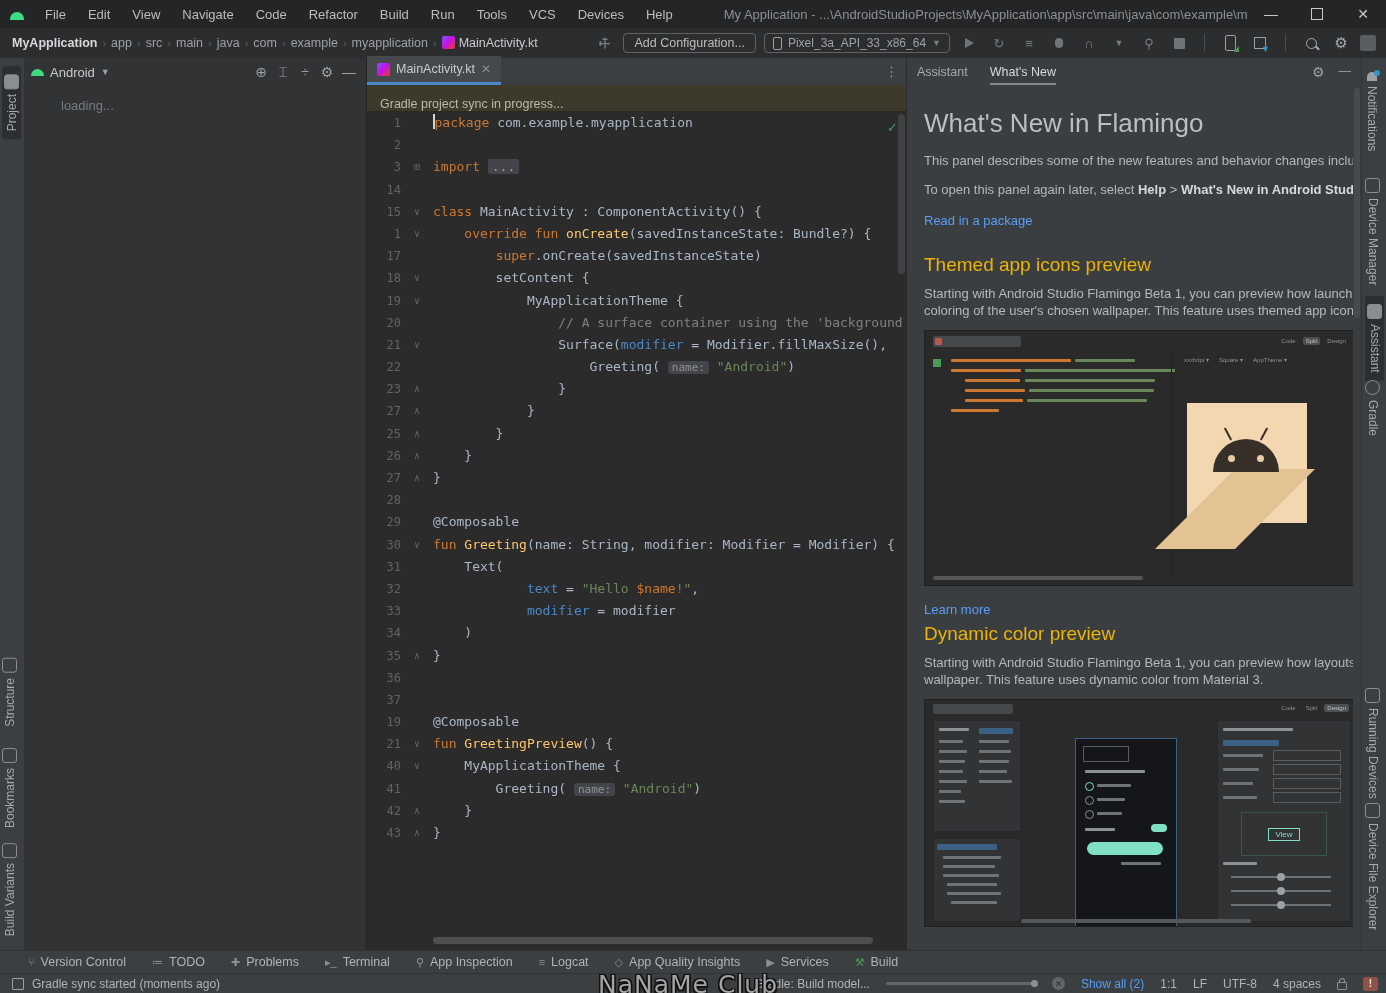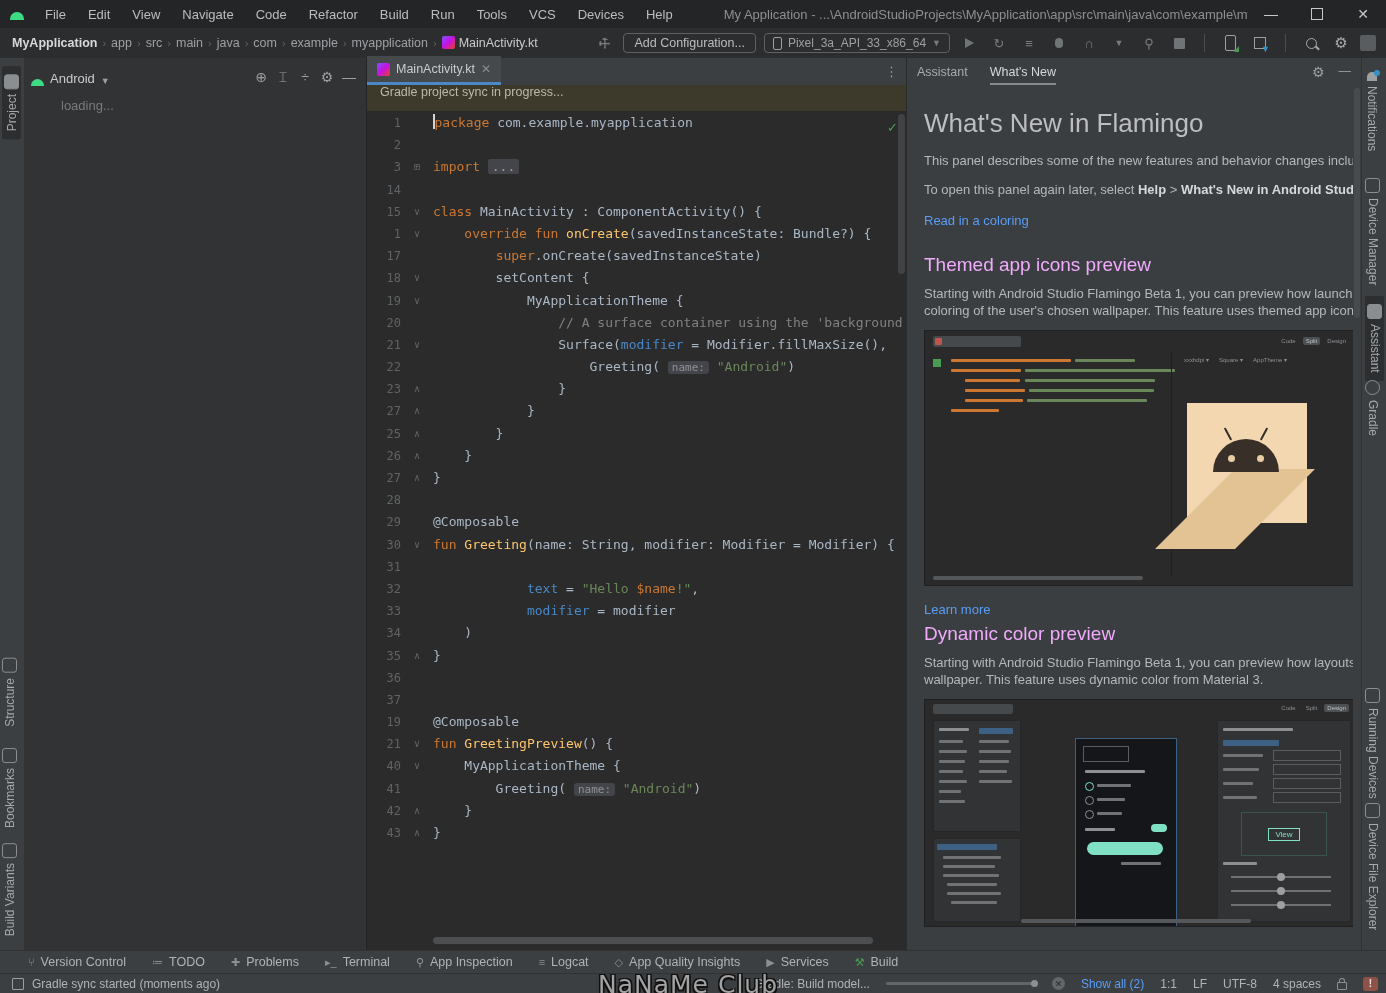--- a/index.html
+++ b/index.html
@@ -25,31 +25,31 @@
   .stripe{background:#3c3f41;}
   #stripe-left{left:0;top:58px;width:24px;height:892px;border-right:1px solid #323232;}
   #stripe-right{left:1361px;top:58px;width:25px;height:892px;border-left:1px solid #323232;}
   .vtab{position:absolute;display:flex;align-items:center;gap:5px;color:#a7aaad;font-size:12px;white-space:nowrap;}
   .vtab.left{writing-mode:vertical-rl;transform:rotate(180deg);left:2px;}
   .vtab.right{writing-mode:vertical-rl;left:3px;}
   .vtab.sel{background:rgba(15,15,15,.35);padding:8px 2px;border-radius:2px;}
   .mini-ico{width:13px;height:13px;border:1.4px solid #8b8e90;border-radius:3px;display:inline-block;}
   
   #project-panel{left:25px;top:58px;width:341px;height:892px;background:#313335;border-right:1px solid #232425;}
-  #project-header{height:28px;display:flex;align-items:flex-end;padding:0 6px;gap:6px;}
+  #project-header{height:28px;display:flex;align-items:center;padding:0 6px;gap:6px;}
   #project-loading{color:#787b7e;margin:12px 0 0 36px;}
   .hdr-ico{color:#9da0a3;font-size:14px;width:22px;text-align:center;}
   
   #editor{left:367px;top:58px;width:539px;height:892px;background:#2b2b2b;}
   #tabbar{height:27px;background:#3c3f41;display:flex;align-items:flex-end;}
   #tab-main{height:26px;background:#45494b;display:flex;align-items:center;gap:6px;padding:0 10px;border-bottom:3px solid #4a88c7;color:#c9cbcd;font-size:12.5px;}
   .kt-ico{width:13px;height:13px;background:linear-gradient(135deg,#7f52ff 0%,#c711e1 50%,#e8441f 100%);display:inline-block;border-radius:2px;}
   .tab-close{color:#8c8f92;font-size:12px;}
   #tab-more{margin-left:auto;color:#9da0a3;padding:0 8px;}
-  #sync-banner{height:26px;background:#3d3a2c;display:flex;align-items:flex-start;padding:0 13px;color:#bcb9a8;font-size:12.5px;border-bottom:1px solid #2a2a24;}
+  #sync-banner{height:26px;background:#3d3a2c;display:flex;align-items:flex-end;padding:0 13px;color:#bcb9a8;font-size:12.5px;border-bottom:1px solid #2a2a24;}
   #code{position:absolute;left:0;top:54px;width:539px;height:838px;font-family:"DejaVu Sans Mono",monospace;font-size:13px;overflow:hidden;}
   .cl{display:flex;height:22.2px;line-height:22.2px;white-space:pre;}
   .ln{width:34px;text-align:right;color:#606366;font-size:12px;flex:none;}
   .gut{width:32px;flex:none;text-align:center;color:#606366;font-size:10px;}
   .ct{flex:1;overflow:hidden;white-space:pre;}
   .tk-k{color:#cc7832;} .tk-d{color:#a9b7c6;} .tk-s{color:#6a8759;}
   .tk-f{color:#ffc66d;} .tk-p{color:#4a88c7;} .tk-c{color:#808080;}
   .tk-h{background:#43454a;color:#8e9195;border-radius:3px;padding:0 4px;font-size:11px;}
   .tk-fold{background:#43454a;color:#9da0a3;border-radius:2px;padding:0 4px;}
   .caret{display:inline-block;width:1.5px;height:15px;background:#d4d4d4;vertical-align:-2px;}
@@ -59,21 +59,21 @@
   
   #assistant{left:907px;top:58px;width:454px;height:892px;background:#3b3e40;}
   #asst-tabs{height:27px;display:flex;align-items:center;padding-left:10px;gap:22px;color:#a7aaad;font-size:12.5px;}
   .asst-tab.sel{color:#d6d8da;border-bottom:2px solid #87898b;padding-bottom:4px;margin-bottom:-6px;}
   #asst-hdr-icons{margin-left:auto;display:flex;gap:14px;padding-right:10px;color:#9da0a3;}
   #asst-body{position:absolute;left:0;top:28px;width:446px;height:864px;overflow:hidden;padding-left:17px;box-sizing:border-box;}
   #asst-title{font-size:26px;color:#bcbec2;margin:22px 0 0 0;font-weight:normal;}
   .asst-p{color:#b5b8ba;font-size:13px;white-space:nowrap;overflow:hidden;margin-top:14px;}
   .asst-p b{color:#d6d8da;}
   .link{color:#589df6;font-size:13px;margin-top:16px;display:inline-block;}
-  .h2{font-size:19px;color:#f0abfc;margin-top:26px;}
+  .h2{font-size:19px;color:#eab308;margin-top:26px;}
   .shot{position:relative;width:432px;background:#2a2a2b;border:1px solid #1f2021;margin-top:12px;overflow:hidden;}
   #asst-vscroll{position:absolute;right:1px;top:30px;width:6px;height:230px;background:#55585a;border-radius:3px;opacity:.5;}
   
   .bar{position:absolute;height:3px;border-radius:1px;}
   .chipline{position:absolute;display:flex;gap:4px;}
   .chip{font-size:6px;color:#8d9093;padding:1px 3px;}
   .chip.on{background:#4c5052;border-radius:2px;color:#c0c2c4;}
   
   #droid-card{position:absolute;left:262px;top:72px;width:120px;height:120px;background:#f2d7b0;}
   #droid-shadow{position:absolute;left:48px;top:66px;width:80px;height:80px;background:#e3c294;transform:skewX(-45deg);transform-origin:top left;}
@@ -289,21 +289,21 @@
         <div class="cl"><span class="ln">21</span><span class="gut">∨</span><span class="ct"><span class="tk-d">                Surface(</span><span class="tk-p">modifier</span><span class="tk-d"> = Modifier.fillMaxSize(), </span></span></div>
         <div class="cl"><span class="ln">22</span><span class="gut"></span><span class="ct"><span class="tk-d">                    Greeting( </span><span class="tk-h">name:</span><span class="tk-s"> "Android"</span><span class="tk-d">)</span></span></div>
         <div class="cl"><span class="ln">23</span><span class="gut">∧</span><span class="ct"><span class="tk-d">                }</span></span></div>
         <div class="cl"><span class="ln">27</span><span class="gut">∧</span><span class="ct"><span class="tk-d">            }</span></span></div>
         <div class="cl"><span class="ln">25</span><span class="gut">∧</span><span class="ct"><span class="tk-d">        }</span></span></div>
         <div class="cl"><span class="ln">26</span><span class="gut">∧</span><span class="ct"><span class="tk-d">    }</span></span></div>
         <div class="cl"><span class="ln">27</span><span class="gut">∧</span><span class="ct"><span class="tk-d">}</span></span></div>
         <div class="cl"><span class="ln">28</span><span class="gut"></span><span class="ct"></span></div>
         <div class="cl"><span class="ln">29</span><span class="gut"></span><span class="ct"><span class="tk-d">@Composable</span></span></div>
         <div class="cl"><span class="ln">30</span><span class="gut">∨</span><span class="ct"><span class="tk-k">fun </span><span class="tk-f">Greeting</span><span class="tk-d">(name: String, modifier: Modifier = Modifier) {</span></span></div>
-        <div class="cl"><span class="ln">31</span><span class="gut"></span></div>
+        <div class="cl"><span class="ln">31</span><span class="gut"></span><span class="ct"><span class="tk-d">    Text(</span></span></div>
         <div class="cl"><span class="ln">32</span><span class="gut"></span><span class="ct"><span class="tk-d">            </span><span class="tk-p">text</span><span class="tk-d"> = </span><span class="tk-s">"Hello </span><span class="tk-k">$name</span><span class="tk-s">!"</span><span class="tk-d">,</span></span></div>
         <div class="cl"><span class="ln">33</span><span class="gut"></span><span class="ct"><span class="tk-d">            </span><span class="tk-p">modifier</span><span class="tk-d"> = modifier</span></span></div>
         <div class="cl"><span class="ln">34</span><span class="gut"></span><span class="ct"><span class="tk-d">    )</span></span></div>
         <div class="cl"><span class="ln">35</span><span class="gut">∧</span><span class="ct"><span class="tk-d">}</span></span></div>
         <div class="cl"><span class="ln">36</span><span class="gut"></span><span class="ct"></span></div>
         <div class="cl"><span class="ln">37</span><span class="gut"></span></div>
         <div class="cl"><span class="ln">19</span><span class="gut"></span><span class="ct"><span class="tk-d">@Composable</span></span></div>
         <div class="cl"><span class="ln">21</span><span class="gut">∨</span><span class="ct"><span class="tk-k">fun </span><span class="tk-f">GreetingPreview</span><span class="tk-d">() {</span></span></div>
         <div class="cl"><span class="ln">40</span><span class="gut">∨</span><span class="ct"><span class="tk-d">    MyApplicationTheme {</span></span></div>
         <div class="cl"><span class="ln">41</span><span class="gut"></span><span class="ct"><span class="tk-d">        Greeting( </span><span class="tk-h">name:</span><span class="tk-s"> "Android"</span><span class="tk-d">)</span></span></div>
@@ -321,21 +321,21 @@
       <span class="asst-tab sel">What's New</span>
       <div id="asst-hdr-icons">
         <span style="font-size:14px;">⚙</span>
         <span>—</span>
       </div>
     </div>
     <div id="asst-body">
       <h1 id="asst-title">What's New in Flamingo</h1>
       <div class="asst-p">This panel describes some of the new features and behavior changes included in this</div>
       <div class="asst-p"><span>To open this panel again later, select </span><b>Help</b><span> &gt; </span><b>What's New in Android Studio</b></div>
-      <a class="link">Read in a coloring</a>
+      <a class="link">Read in a package</a>
       <div class="h2">Themed app icons preview</div>
       <div class="asst-p" style="margin-top:10px;">Starting with Android Studio Flamingo Beta 1, you can preview how launcher icons</div>
       <div class="asst-p" style="margin-top:2px;">coloring of the user's chosen wallpaper. This feature uses themed app icons from An</div>
 
       
       <div class="shot" id="shot1" style="height:254px;">
         <div style="position:absolute;left:8px;top:5px;width:88px;height:11px;background:#45494b;border-radius:2px;"></div>
         <div style="position:absolute;left:10px;top:7px;width:7px;height:7px;background:#c1554d;border-radius:1px;"></div>
         <div class="chipline" style="right:8px;top:6px;">
           <span class="chip">Code</span>

